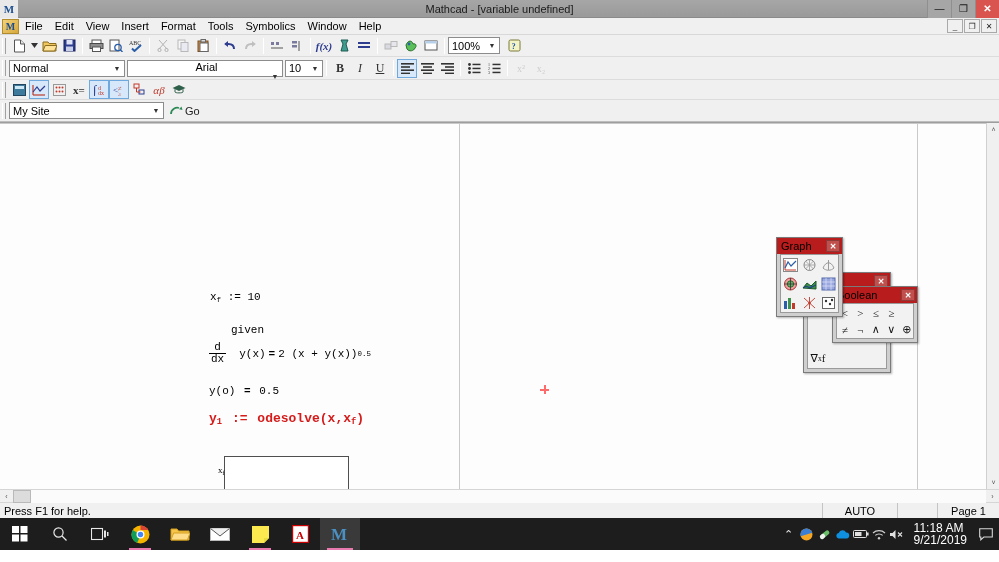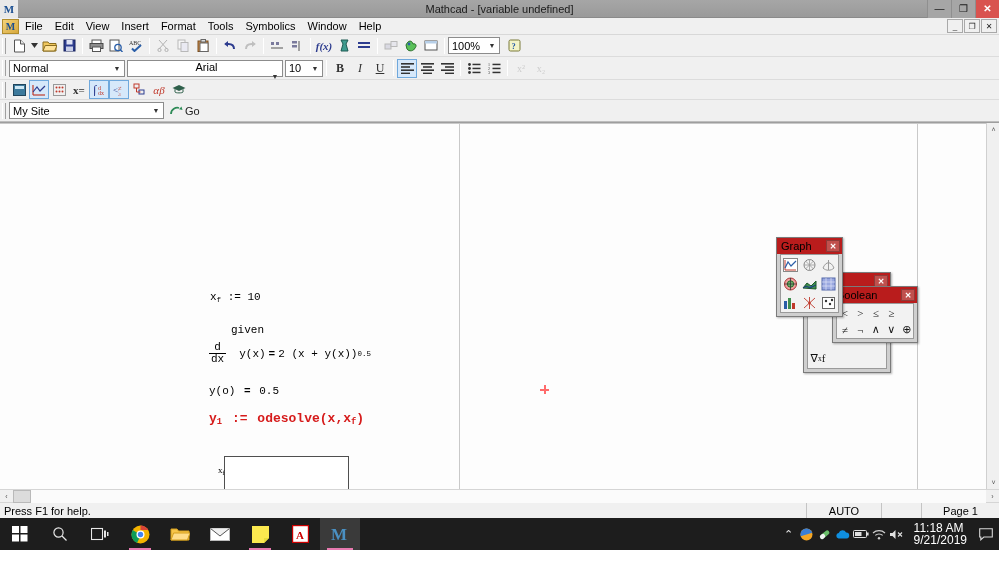--- a/index.html
+++ b/index.html
@@ -753,21 +753,21 @@
   <div class="hs-track">
     <div class="hs-thumb"></div>
   </div>
   <div class="hs-btn">›</div>
 </div>
 
 <div class="statusbar">
   <div class="sb-msg">Press F1 for help.</div>
   <div class="sb-cell" style="margin-left:auto; width:75px;">AUTO</div>
   <div class="sb-cell" style="width:40px;"></div>
-  <div class="sb-cell" style="width:78px;">Page 1</div>
+  <div class="sb-cell" style="width:62px;">Page 1</div>
 </div>
 
 <div class="taskbar">
   <div class="tb-ico">
     <svg width="16" height="16" viewBox="0 0 16 16">
         <rect x="0" y="0" width="7" height="7" fill="#fff"></rect>
         <rect x="8.5" y="0" width="7" height="7" fill="#fff"></rect>
         <rect x="0" y="8.5" width="7" height="7" fill="#fff"></rect>
         <rect x="8.5" y="8.5" width="7" height="7" fill="#fff"></rect>
       </svg>

